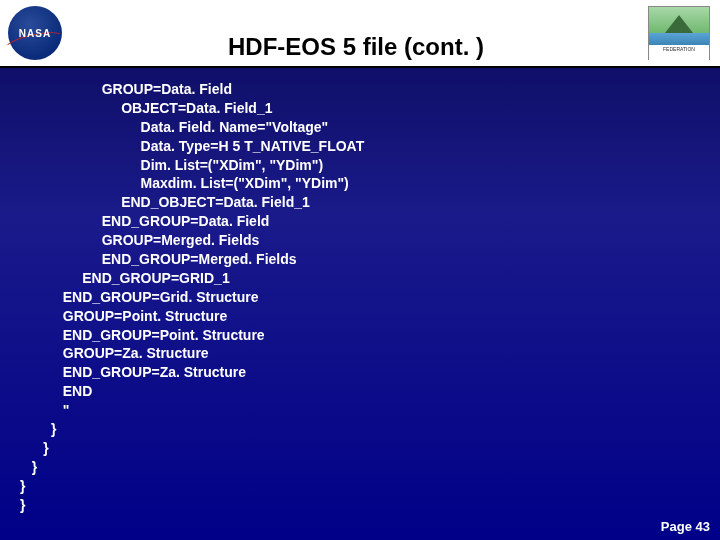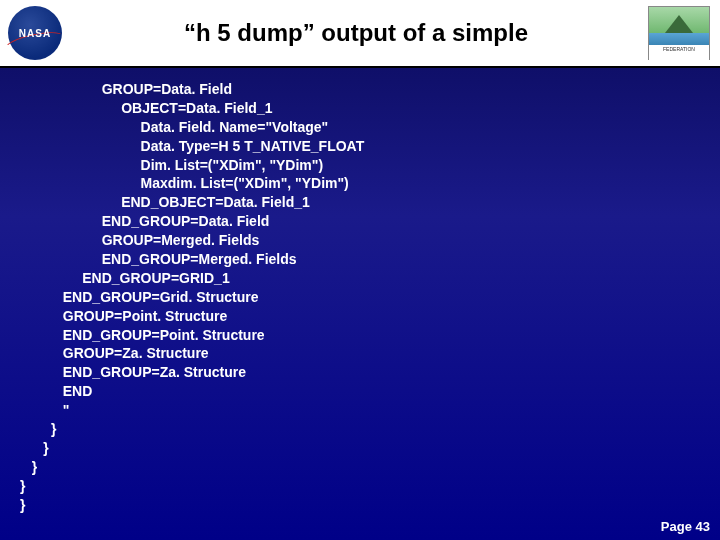--- a/index.html
+++ b/index.html
@@ -133,21 +133,22 @@
 
 <div class="slide">
 
   <div class="header">
     <div class="nasa-logo">
       <div class="nasa-circle"></div>
       <div class="nasa-swoosh"></div>
       <div class="nasa-text">NASA</div>
     </div>
     <div class="title">
-      <span>“h 5 dump” output of a simple</span><br>
+      <br>
+      <span>HDF-EOS 5 file (cont. )</span>
     </div>
     <div class="right-logo">
       <div class="rl-top">
         <div class="rl-mtn"></div>
       </div>
       <div class="rl-water"></div>
       <div class="rl-bot">FEDERATION</div>
     </div>
   </div>
 

